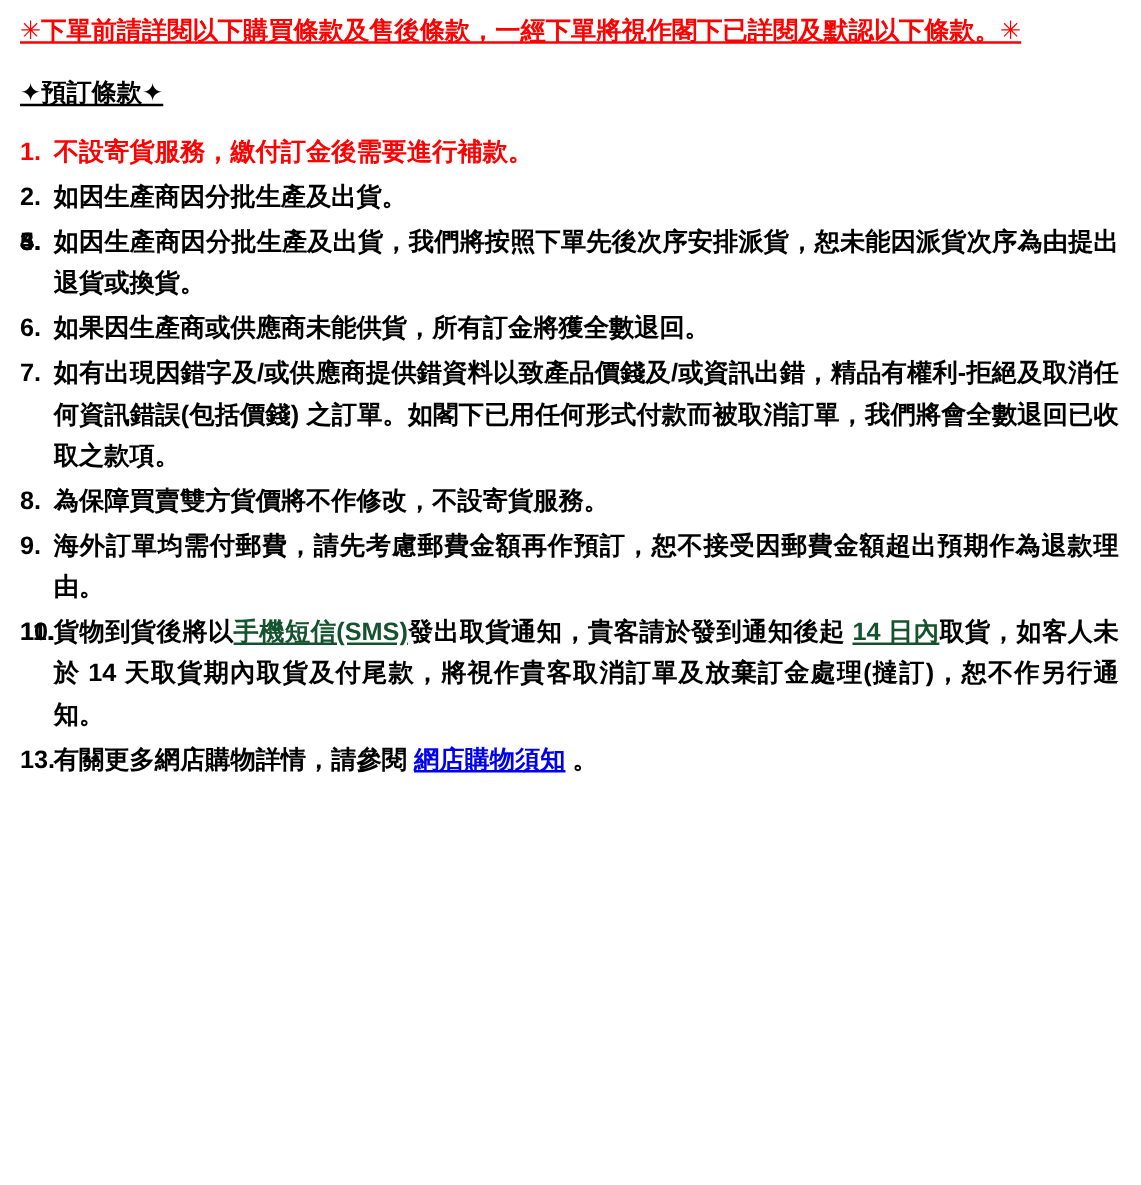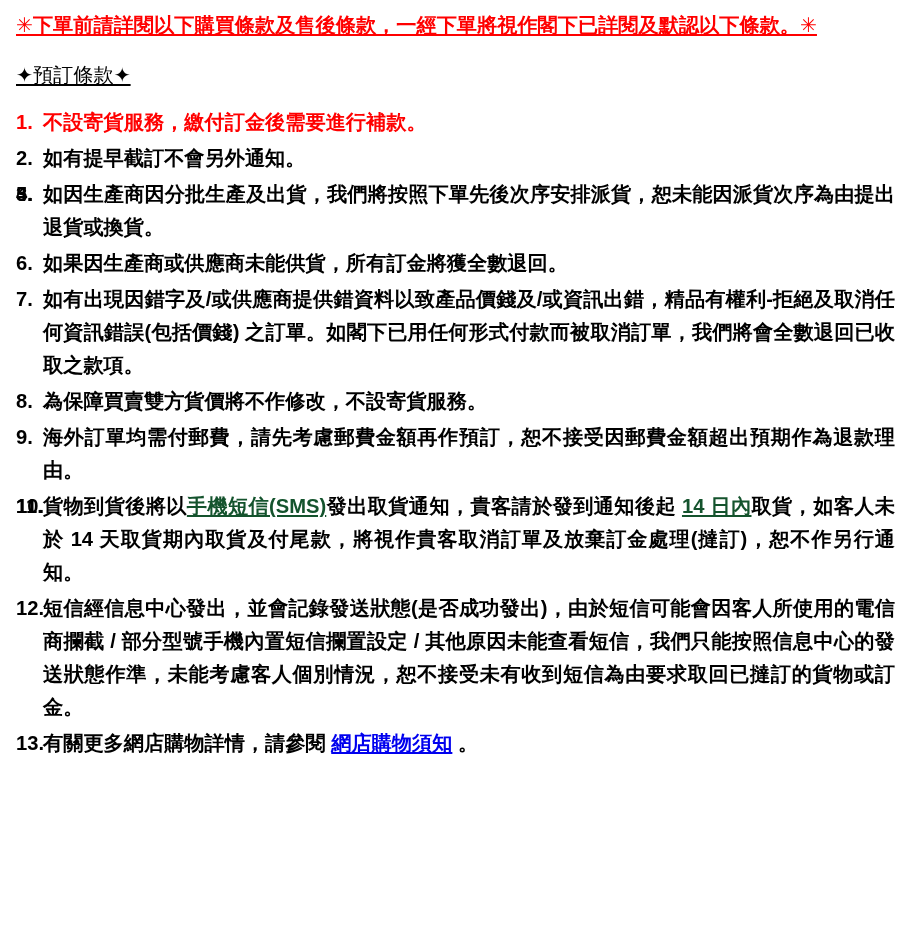--- a/index.html
+++ b/index.html
@@ -26,21 +26,21 @@
     font-size: 20.2px;
     line-height: 33px;
     color: #ff0000;
     text-decoration: underline;
     text-align: justify;
   }
   .section-title {
     margin: 17px 0 0 0;
     font-size: 20.2px;
     line-height: 33px;
-    font-weight: 400;
+    font-weight: 700;
     color: #000000;
     text-decoration: underline;
     display: block;
   }
   ol.terms {
     list-style: none;
     margin: 14px 0 0 0;
     padding: 0;
   }
   ol.terms li {
@@ -70,26 +70,25 @@
 </head>
 <body>
 
 <div class="page">
   <p class="notice">✳下單前請詳閱以下購買條款及售後條款，一經下單將視作閣下已詳閱及默認以下條款。✳</p>
 
   <span class="section-title">✦預訂條款✦</span>
 
   <ol class="terms" id="terms-list">
       <li class="red"><span class="num">1.</span><span>不設寄貨服務，繳付訂金後需要進行補款。</span></li>
-      <li><span class="num">2.</span><span>如有提早截訂不會另外通知。</span></li>
+      <li><span class="num">2.</span><span>如因生產商因分批生產及出貨。</span></li>
       <li><span class="num">3.</span></li>
       <li><span class="num">4.</span></li>
       <li><span class="num">5.</span><span>如因生產商因分批生產及出貨，我們將按照下單先後次序安排派貨，恕未能因派貨次序為由提出退貨或換貨。</span></li>
       <li><span class="num">6.</span><span>如果因生產商或供應商未能供貨，所有訂金將獲全數退回。</span></li>
       <li><span class="num">7.</span><span>如有出現因錯字及/或供應商提供錯資料以致產品價錢及/或資訊出錯，精品有權利-拒絕及取消任何資訊錯誤(包括價錢) 之訂單。如閣下已用任何形式付款而被取消訂單，我們將會全數退回已收取之款項。</span></li>
       <li><span class="num">8.</span><span>為保障買賣雙方貨價將不作修改，不設寄貨服務。</span></li>
       <li><span class="num">9.</span><span>海外訂單均需付郵費，請先考慮郵費金額再作預訂，恕不接受因郵費金額超出預期作為退款理由。</span></li>
       <li><span class="num">10.</span></li>
       <li><span class="num">11.</span><span>貨物到貨後將以</span><span class="red-underline">手機短信(SMS)</span><span>發出取貨通知，貴客請於發到通知後起 </span><span class="red-underline">14 日內</span><span>取貨，如客人未於 14 天取貨期內取貨及付尾款，將視作貴客取消訂單及放棄訂金處理(撻訂)，恕不作另行通知。</span></li>
-      <li><span class="num">12.</span><span>短信經信息中心發出，並會記錄發送狀態(是否成功發出)，由於短信可能會因客人所使用的電信商攔截 / 部分型號手機內置短信攔置設定 / 其他原因未能查看短信，我們只能按照信息中心的發送狀態作準，未能考慮客人個別情況，恕不接受未有收到短信為由要求取回已撻訂的貨物或訂金。</span></li>
       <li><span class="num">13.</span><span>有關更多網店購物詳情，請參閱 </span><a class="link">網店購物須知</a><span> 。</span></li>
     </ol>
 </div>
 
 </body></html>

